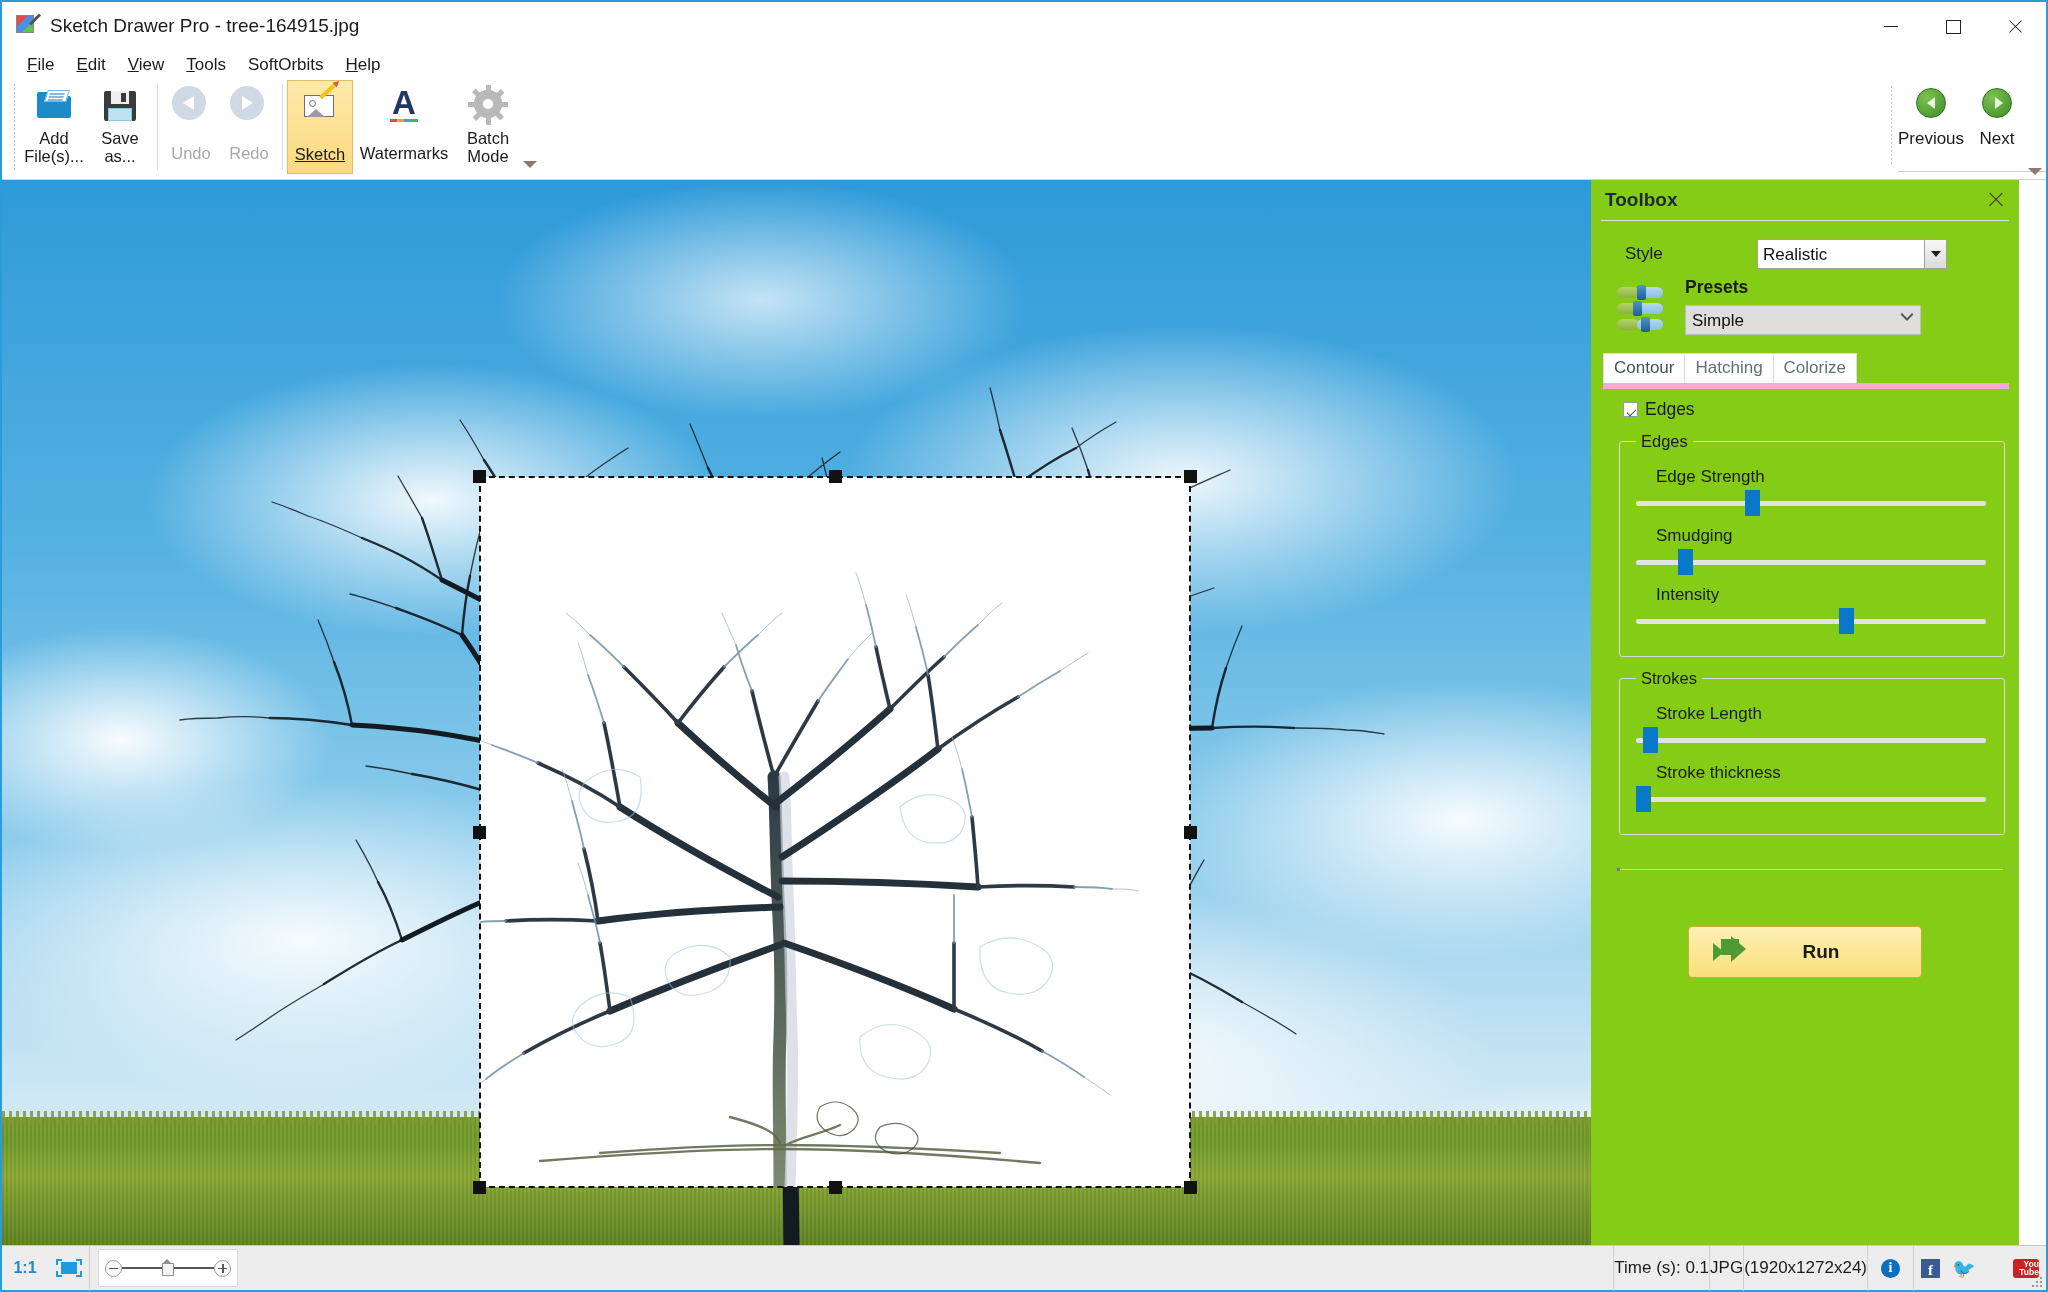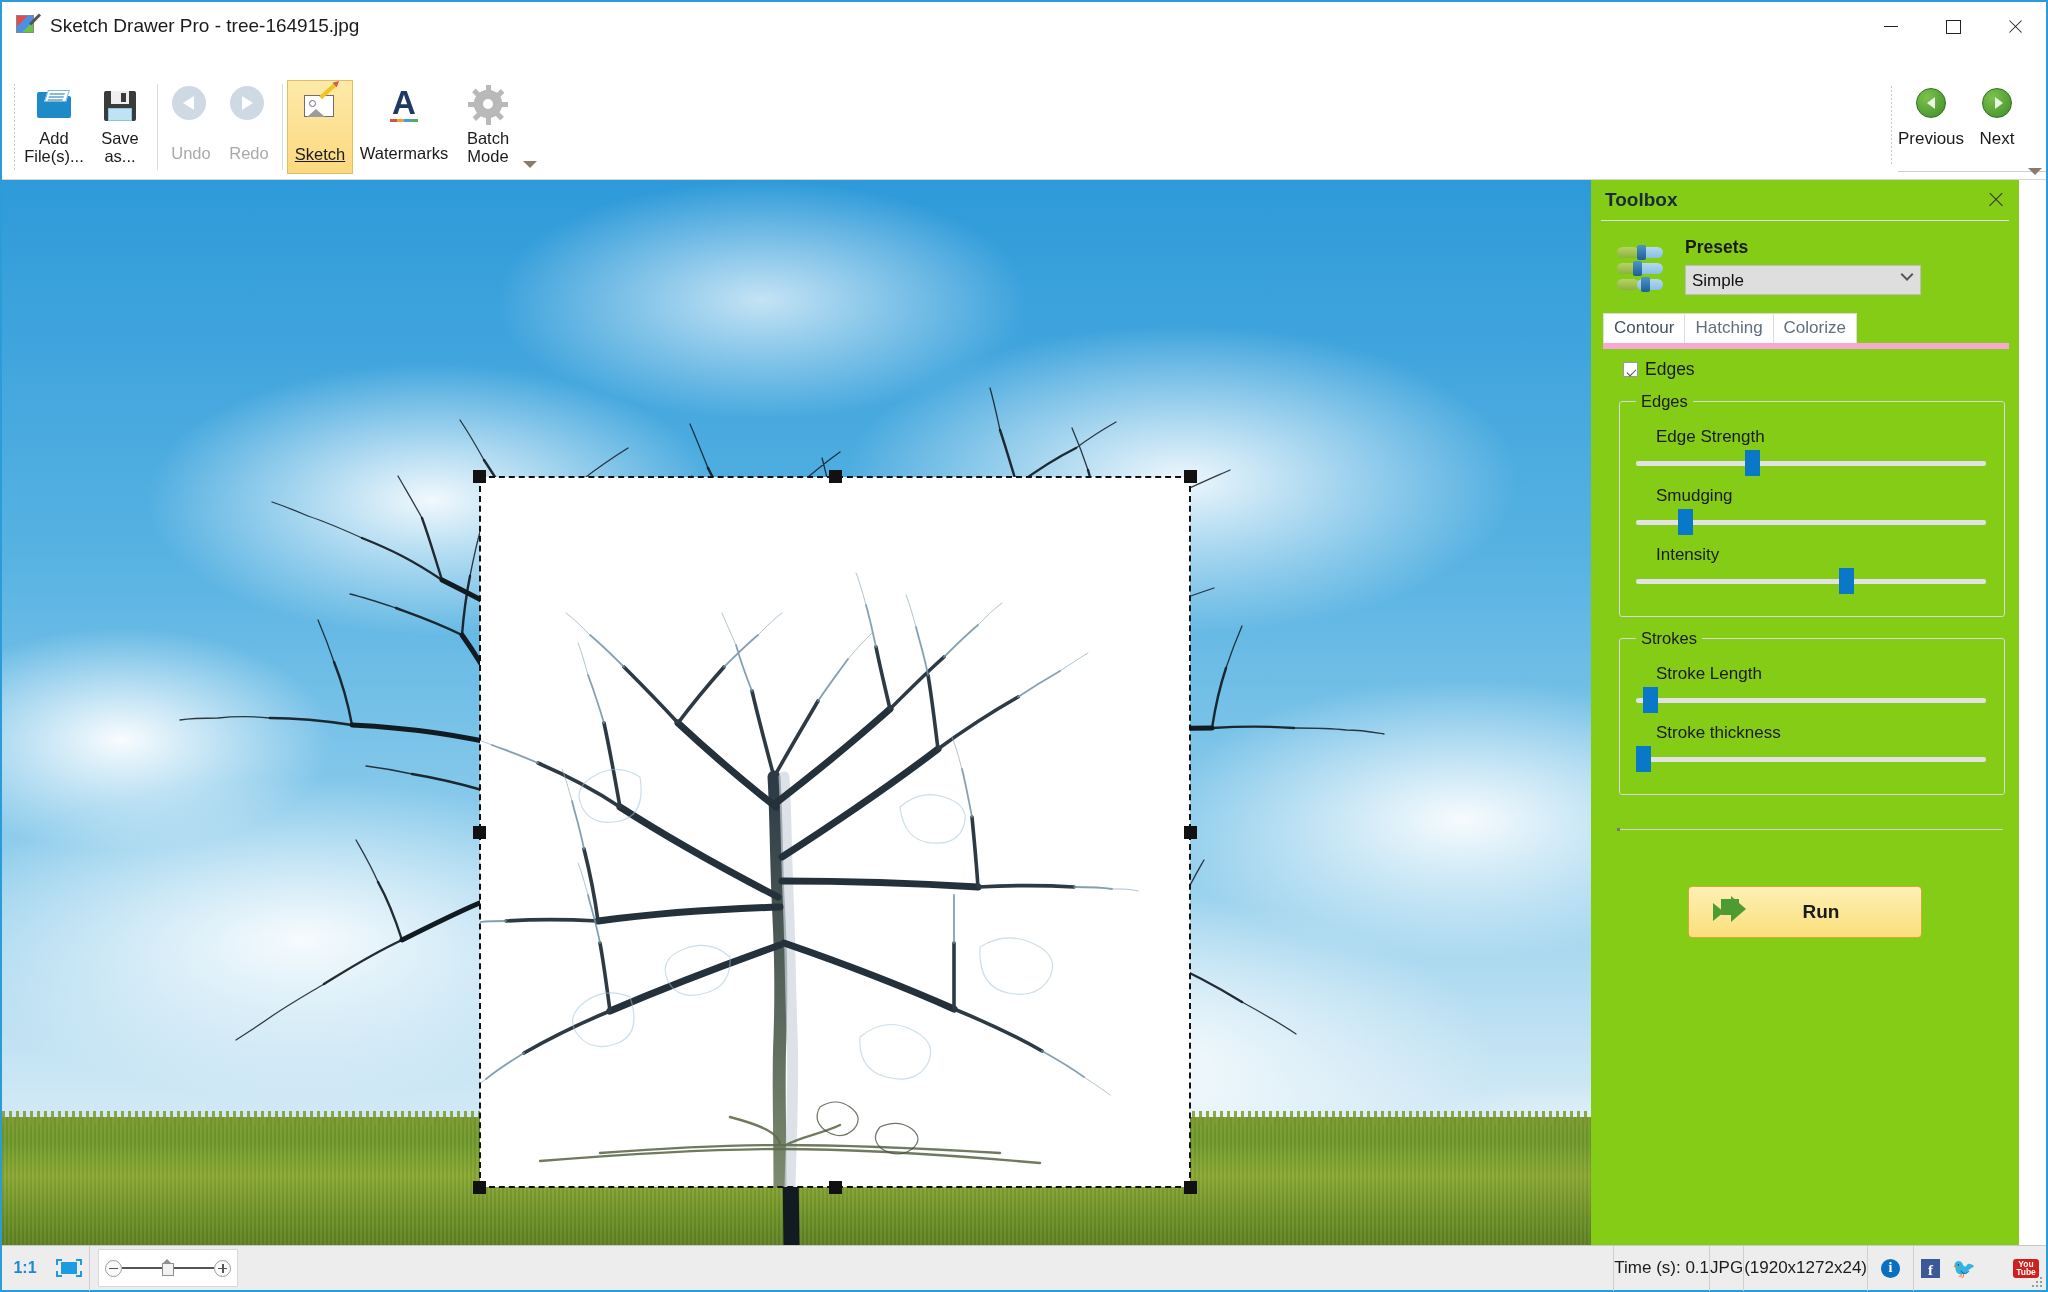--- a/index.html
+++ b/index.html
@@ -236,21 +236,21 @@
   .sb-spacer { flex:1; height:45px; }
   .sb-text { font-size:17px; color:#1b1b1b; padding:0 0; }
   #sb-info { width:46px; }
   .info-ico { width:19px; height:19px; border-radius:50%; background:#0a6fbf; color:#fff; font-size:14px; font-weight:bold;
      display:flex; align-items:center; justify-content:center; font-family:"Liberation Serif", serif;}
   #sb-social { width:132px; display:flex; align-items:center; justify-content:center; gap:12px; border-right:none;}
   .fb { width:19px; height:19px; background:#3b5998; color:#fff; font-size:15px; font-weight:bold; font-family:"Liberation Serif",serif;
       display:flex; align-items:flex-end; justify-content:center; line-height:1;}
   .tw { width:21px; height:17px; position:relative; color:#1da1f2; font-size:19px; line-height:17px;}
   .yt { width:26px; height:19px; background:#cd201f; border-radius:3px; color:#fff; font-size:8.5px; font-weight:bold;
-      display:flex; flex-direction:column; align-items:center; justify-content:center; line-height:8px;margin-left:28px;}
+      display:flex; flex-direction:column; align-items:flex-end; justify-content:center; line-height:8px;margin-left:28px;}
   #grip { position:absolute; right:3px; bottom:2px; width:12px; height:12px;
     background:
       radial-gradient(circle 1.2px at 2px 10px,#9a9a9a 99%,transparent),
       radial-gradient(circle 1.2px at 6px 10px,#9a9a9a 99%,transparent),
       radial-gradient(circle 1.2px at 10px 10px,#9a9a9a 99%,transparent),
       radial-gradient(circle 1.2px at 6px 6px,#9a9a9a 99%,transparent),
       radial-gradient(circle 1.2px at 10px 6px,#9a9a9a 99%,transparent),
       radial-gradient(circle 1.2px at 10px 2px,#9a9a9a 99%,transparent);
   }
 </style>
@@ -271,20 +271,28 @@
         </div>
       <div class="wbtn">
           <span class="wico max"></span>
         </div>
       <div class="wbtn">
           <span class="wico cls"></span>
         </div>
     </div>
   </div>
 
+  <div id="menubar">
+    <div class="menu-item"><u>F</u>ile</div>
+    <div class="menu-item"><u>E</u>dit</div>
+    <div class="menu-item"><u>V</u>iew</div>
+    <div class="menu-item"><u>T</u>ools</div>
+    <div class="menu-item">SoftOrbits</div>
+    <div class="menu-item"><u>H</u>elp</div>
+  </div>
 
   <div id="ribbon">
     <div id="ribbon-left">
       <div class="vsep"></div>
 
       <div class="ribbtn">
         <div class="icon32 ic-folder">
           <div class="back"></div>
             <div class="lip"></div>
           <div class="pg">
@@ -524,20 +532,31 @@
   </div>
 
   <div id="toolbox">
     <div id="tb-header">
       <div id="tb-title">Toolbox</div>
       <div id="tb-close"></div>
     </div>
 
     <div id="tb-body">
 
+      <div class="row-style">
+        <div class="lab">Style</div>
+        <div class="sel-wrap">
+          <select class="combo-classic">
+            <option>Realistic</option>
+          </select>
+          <span class="arrow-classic">
+              <i></i>
+            </span>
+        </div>
+      </div>
 
       <div class="presets-block">
         <div class="preset-icon">
           <div class="pslider" style="top:0">
               <div class="gl"></div>
               <div class="bl"></div>
               <div class="kn" style="left:20px"></div>
             </div>
           <div class="pslider" style="top:16px">
               <div class="gl"></div>

